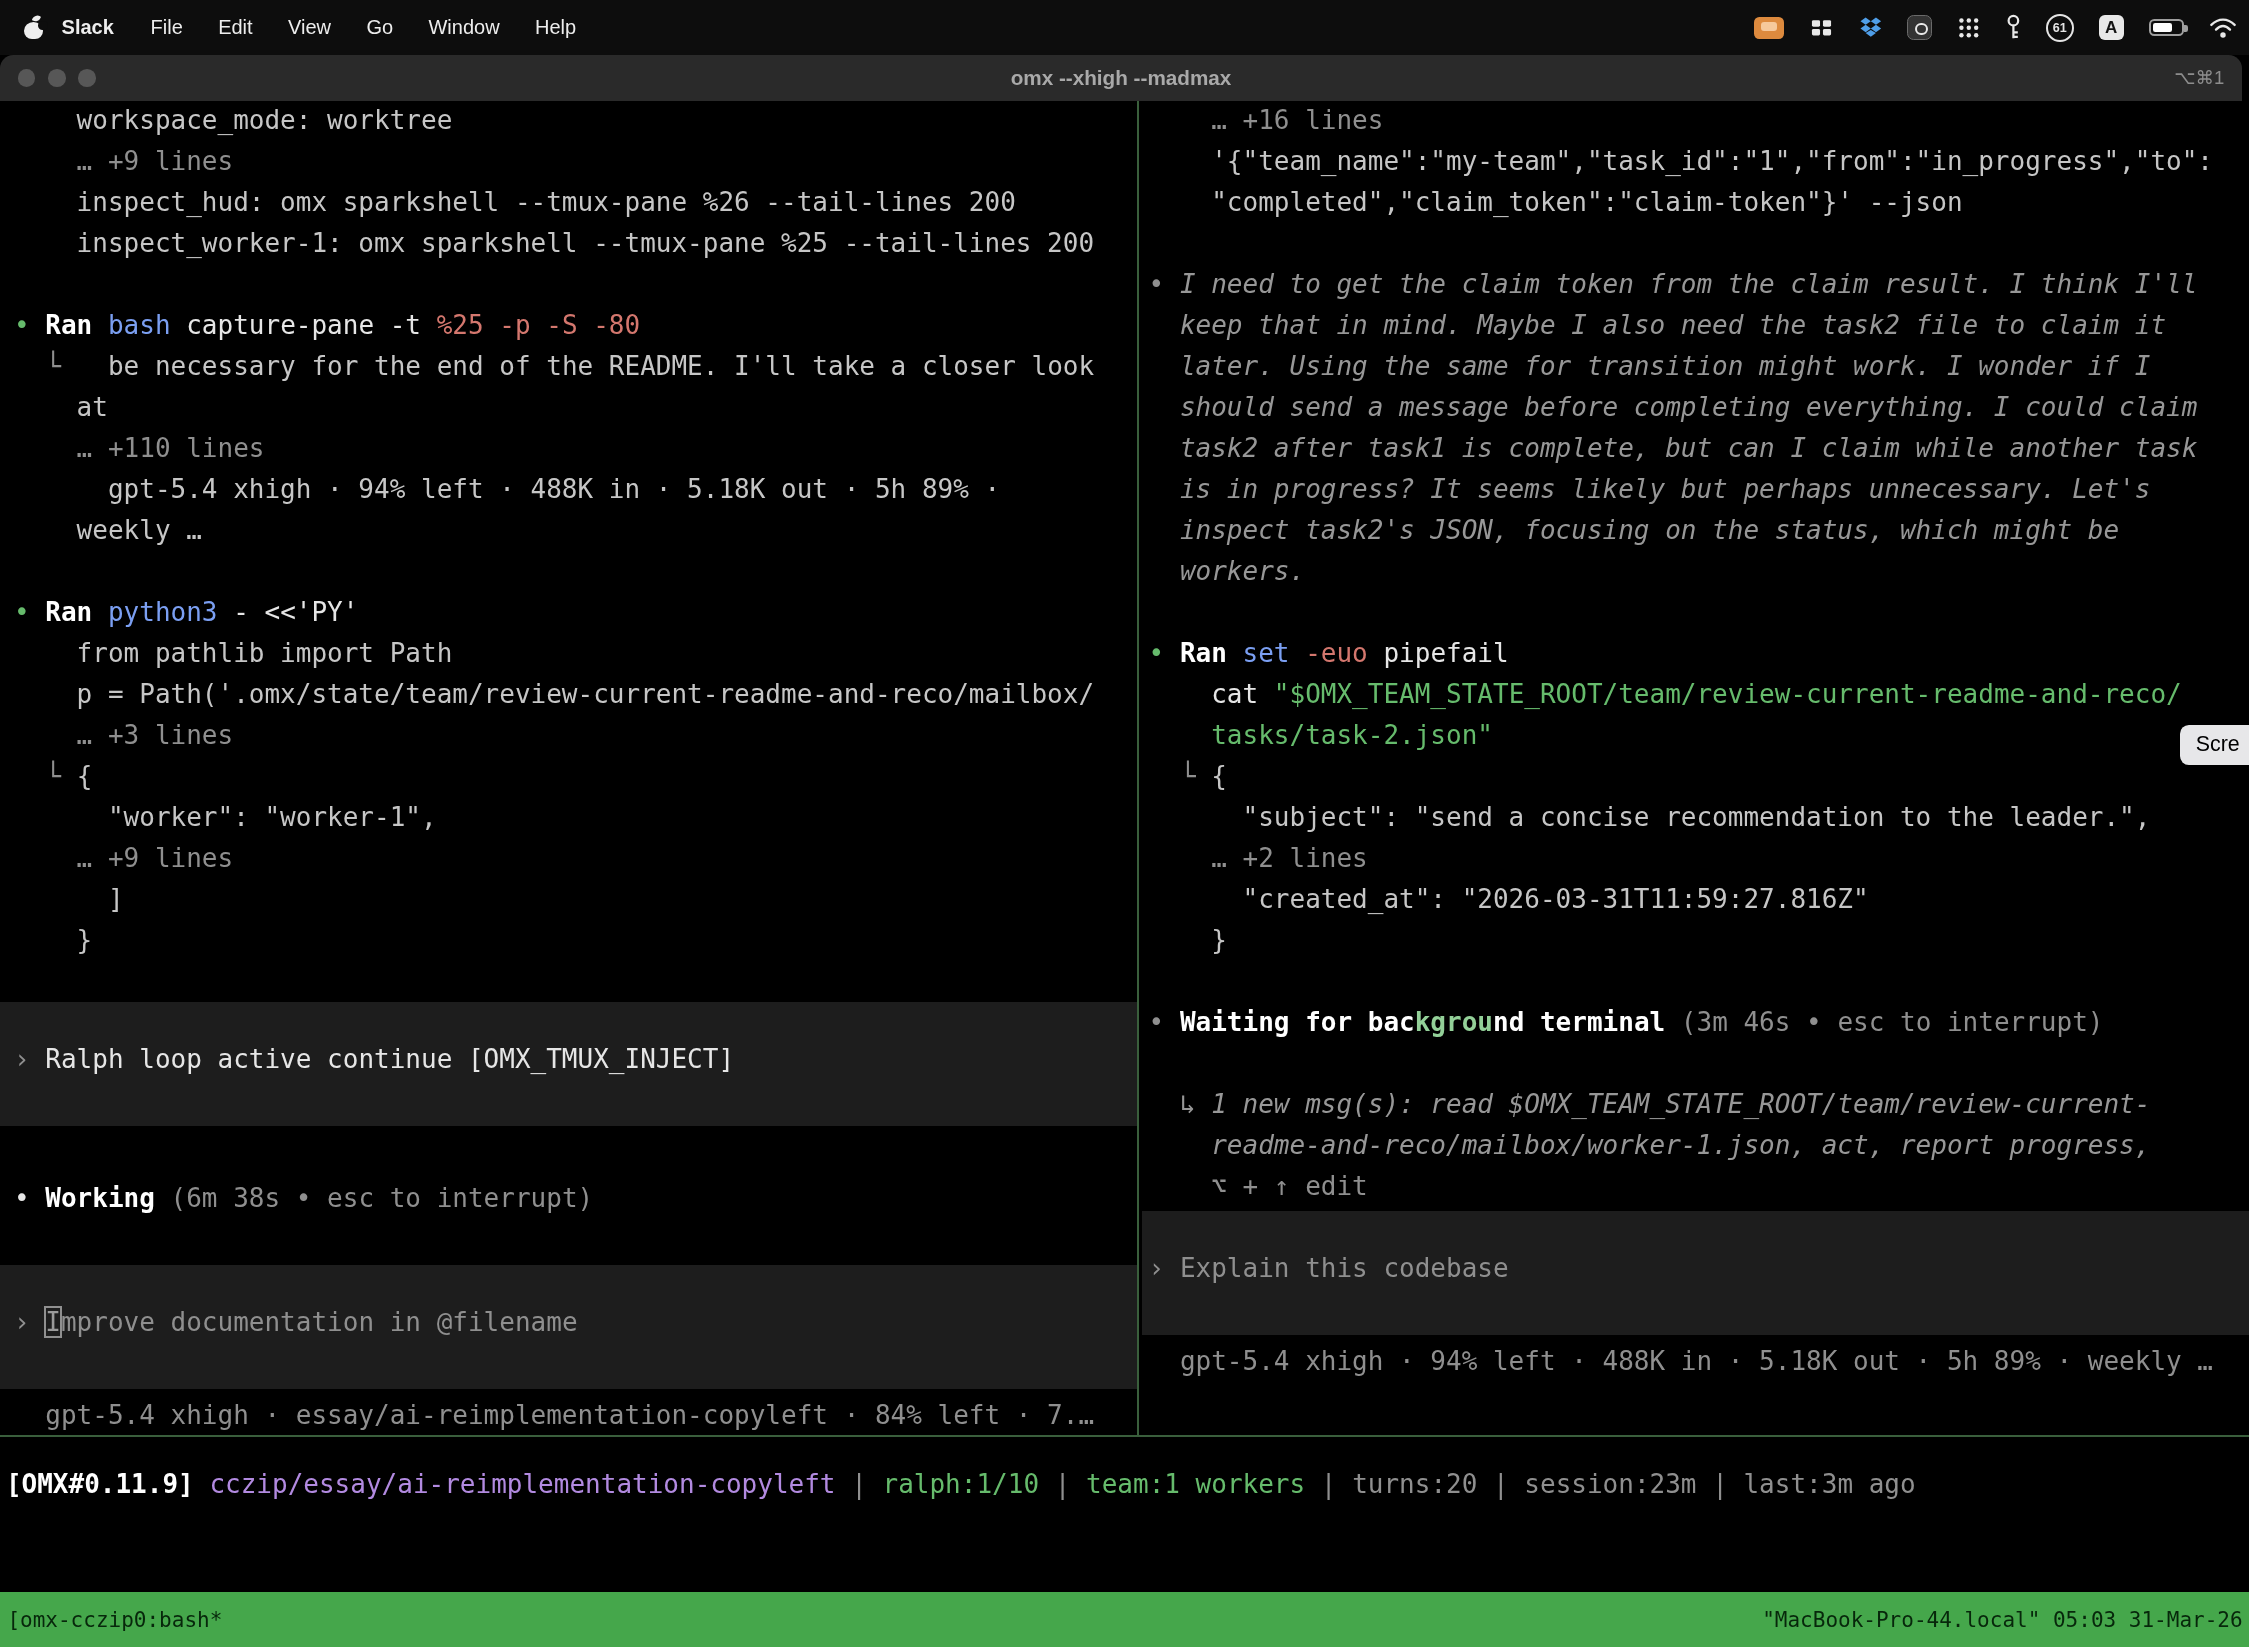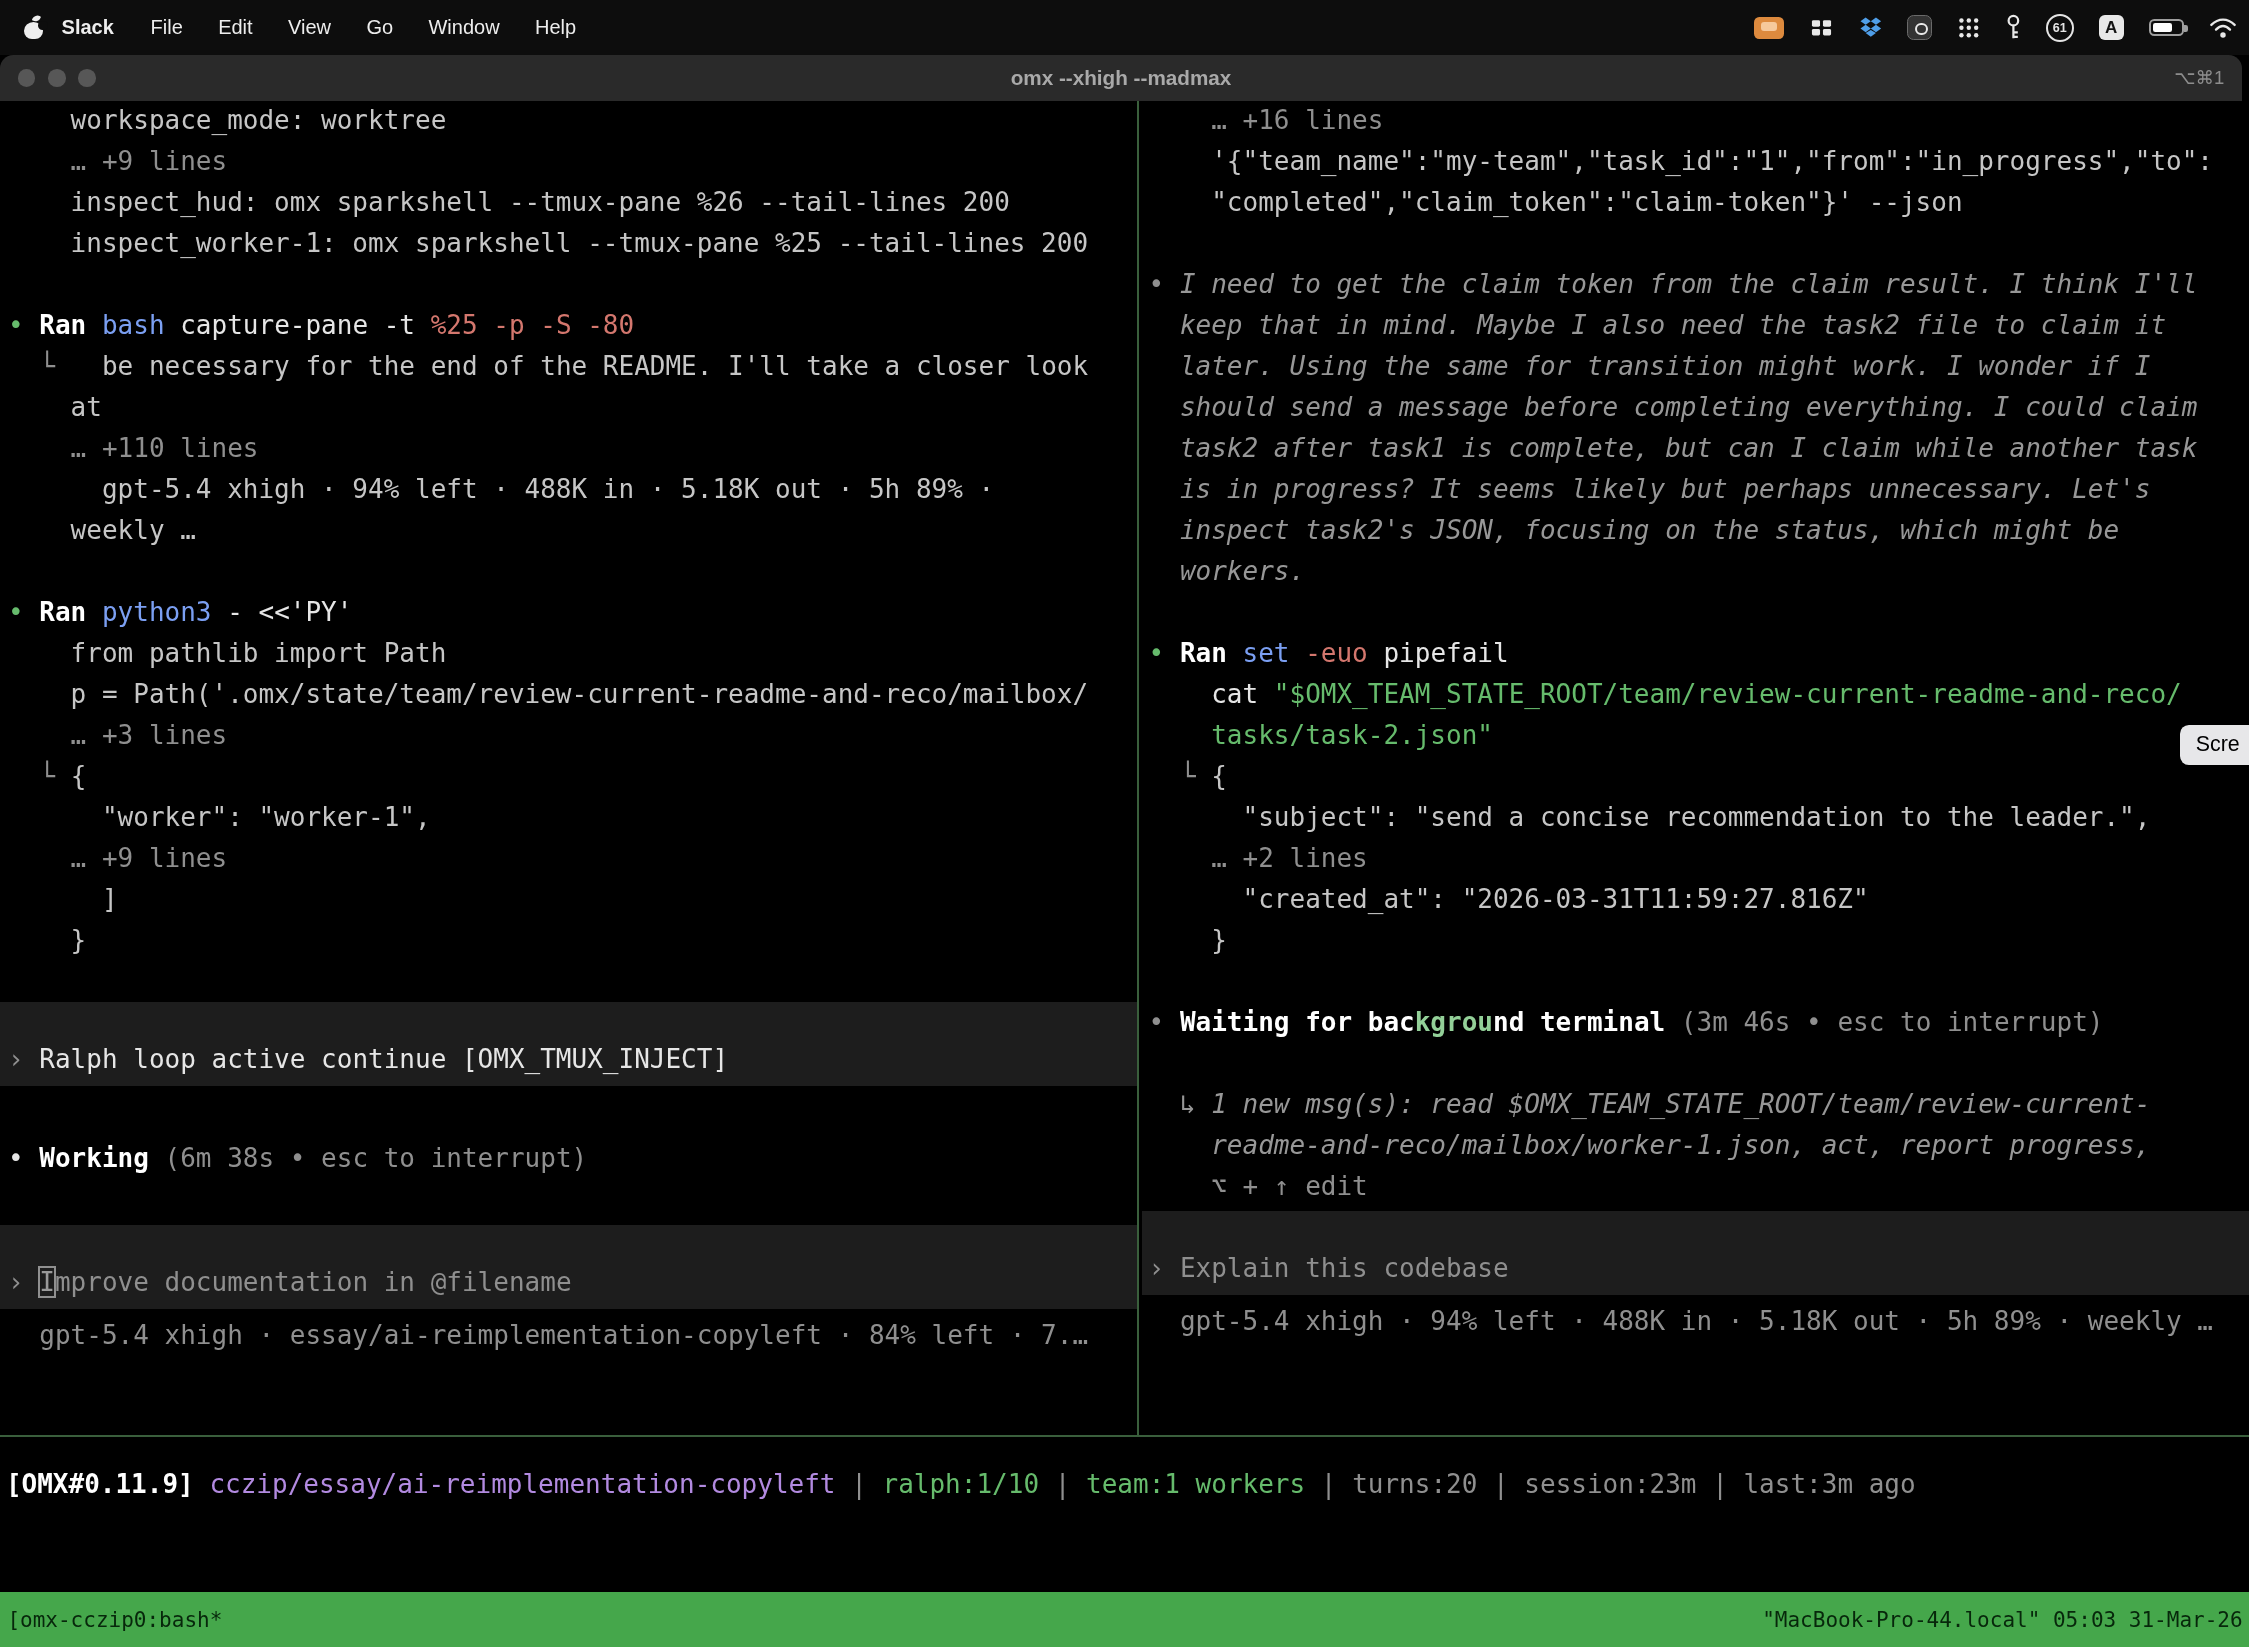--- a/index.html
+++ b/index.html
@@ -35,23 +35,23 @@
   .tb-hint{margin-left:auto;padding-right:17.7px;color:#8d8d8d;font-size:18.5px;z-index:2}
 
   
   .term{position:absolute;top:100px;left:0;right:0;bottom:56px;background:#000;font-family:"DejaVu Sans Mono",monospace;font-size:26px;color:#c6c6c6}
   .pane{position:absolute;top:0;height:1335px;overflow:hidden}
   .pane-left{left:0;width:1137px}
   .pane-right{left:1142px;right:0}
   .vdiv{position:absolute;left:1137px;top:0;width:2.2px;height:1335px;background:#3a5f3c}
   .hdiv{position:absolute;left:0;right:0;top:1335px;height:2.2px;background:#3a5f3c}
   .tline{height:41px;line-height:41px;white-space:pre}
-  .pane-left .tline{padding-left:8px}
+  .pane-left .tline{padding-left:14px}
   .pane-right .tline{padding-left:6.6px}
-  .tline.band{height:84px;line-height:114px;background:#1d1d1d}
+  .tline.band{height:124px;line-height:114px;background:#1d1d1d}
   .statusline{position:absolute;top:1364px;left:0;right:0}
   .statusline .tline{padding-left:5.9px}
 
   .s-fg{color:#c6c6c6}
   .s-br{color:#e6e6e6}
   .s-b{color:#fff;font-weight:700}
   .s-dim{color:#8f8f8f}
   .s-grn{color:#66bb6c}
   .s-bgrn{color:#93d098;font-weight:700}
   .s-blu{color:#7b9ff2}

